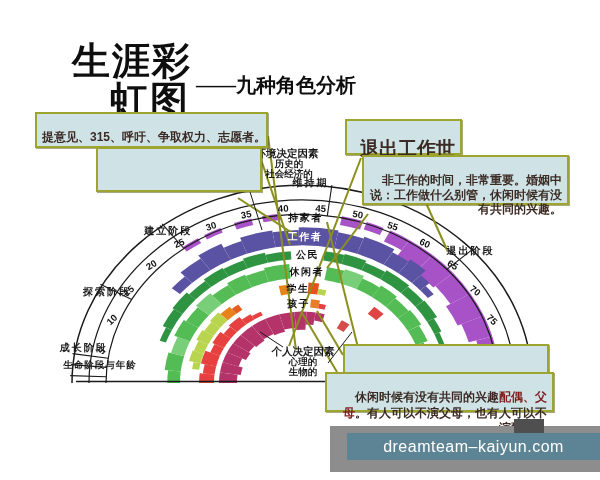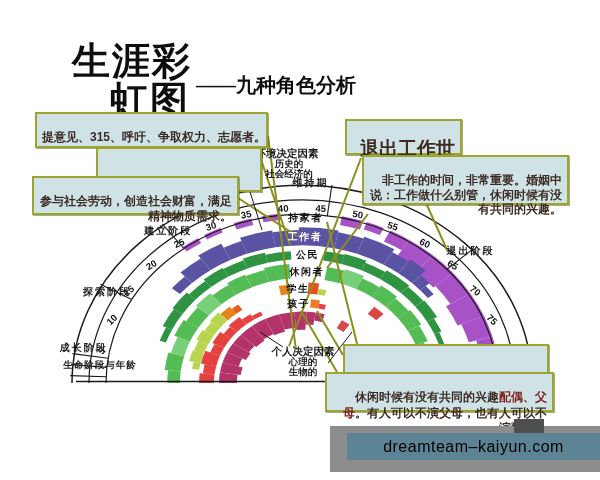--- a/index.html
+++ b/index.html
@@ -13,21 +13,21 @@
   svg{position:absolute;left:0;top:0;}
   .callout{position:absolute;background:#cfe3e6;border:2px solid #9ea430;
            box-shadow:1px 1px 0 rgba(96,100,30,.55);color:#3c2b24;font-weight:bold;
            box-sizing:border-box;padding:16px 5px;line-height:1.22;text-align:right;}
   .fs12{font-size:12px;}
   .fs13{font-size:19px;}
   .wm-gray{position:absolute;left:330px;top:426px;width:270px;height:46px;background:#8d8d8d;}
   .wm-notch{position:absolute;left:514px;top:419px;width:30px;height:14px;background:#4f4f4f;}
   .wm-teal{position:absolute;left:347px;top:433px;width:253px;height:27px;background:#5d8494;
            display:flex;align-items:center;justify-content:center;}
-  .wm-text{font-size:16px;color:#000000;letter-spacing:.5px;}
+  .wm-text{font-size:16px;color:#ffffff;letter-spacing:.5px;}
 </style>
 </head>
 <body>
 
 <div class="slide">
 
   <svg id="rainbow" width="600" height="480" viewBox="0 0 600 480">
       <g></g>
       <path d="M182.7 247.1 A198 170.3 0 0 1 197.8 238.2 L201.2 243 A191.5 164.7 0 0 0 186.6 251.6 Z" fill="#a852c8"></path>
       <path d="M204.1 235 A198 170.3 0 0 1 220.4 227.9 L222.8 232.5 A192.2 165.2 0 0 0 207 239.4 Z" fill="#a852c8"></path>
@@ -195,21 +195,20 @@
   <div class="title">
     <span>生涯彩</span>
     <span class="l2">虹图</span>
   </div>
   <div class="subtitle">——九种角色分析</div>
 
   <div class="callout fs12" style="left:35px;top:112px;width:233px;height:24px;white-space:nowrap;">提意见、315、呼吁、争取权力、志愿者。</div>
 
   <div class="callout" style="left:96px;top:147px;width:166px;height:45px;"></div>
 
-  <div class="callout fs12" style="left:32px;top:176px;width:207px;height:39px;">参与社会劳动，创造社会财富，满足精神物质需求。</div>
 
   <div class="callout fs13" style="left:345px;top:119px;width:117px;height:26px;">退出工作世界</div>
 
   <div class="callout fs12" style="left:362px;top:155px;width:207px;height:50px;">非工作的时间，非常重要。婚姻中说：工作做什么别管，休闲时候有没有共同的兴趣。</div>
 
   <div class="callout" style="left:343px;top:344px;width:206px;height:24px;"></div>
 
   <div class="callout fs12" id="family-box" style="left:325px;top:372px;width:229px;height:40px;"><span>休闲时候有没有共同的兴趣</span><span style="color: #7f1d1d; font-weight: 900; font-family: Liberation Mono, monospace;">配偶、父母</span><span>。有人可以不演父母，也有人可以不演配偶。</span></div>
 
   <div class="wm-gray"></div>

